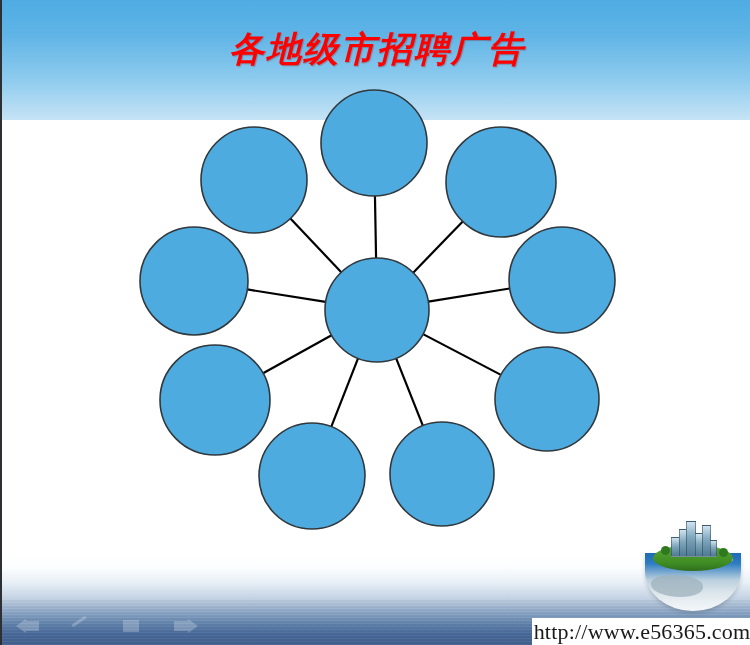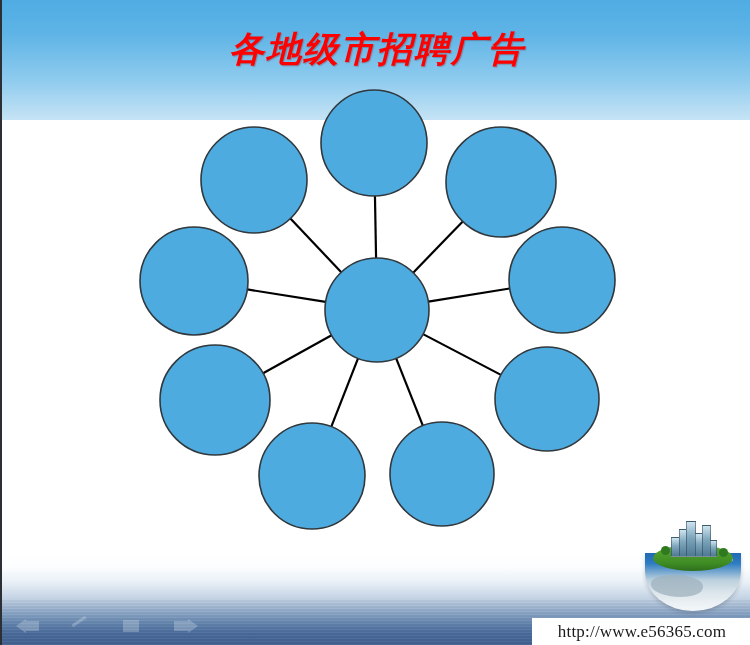--- a/index.html
+++ b/index.html
@@ -227,21 +227,21 @@
     top: 618px;
     width: 220px;
     height: 27px;
     background: #ffffff;
     display: flex;
     align-items: center;
     justify-content: center;
   }
   .watermark span {
     font-family: "Liberation Serif", "DejaVu Serif", serif;
-    font-size: 17px;
+    font-size: 22px;
     color: #1a1a1a;
     letter-spacing: 0.2px;
   }
 </style>
 </head>
 <body>
 
 <div id="slide">
 
   <div class="bg-sky"></div>

